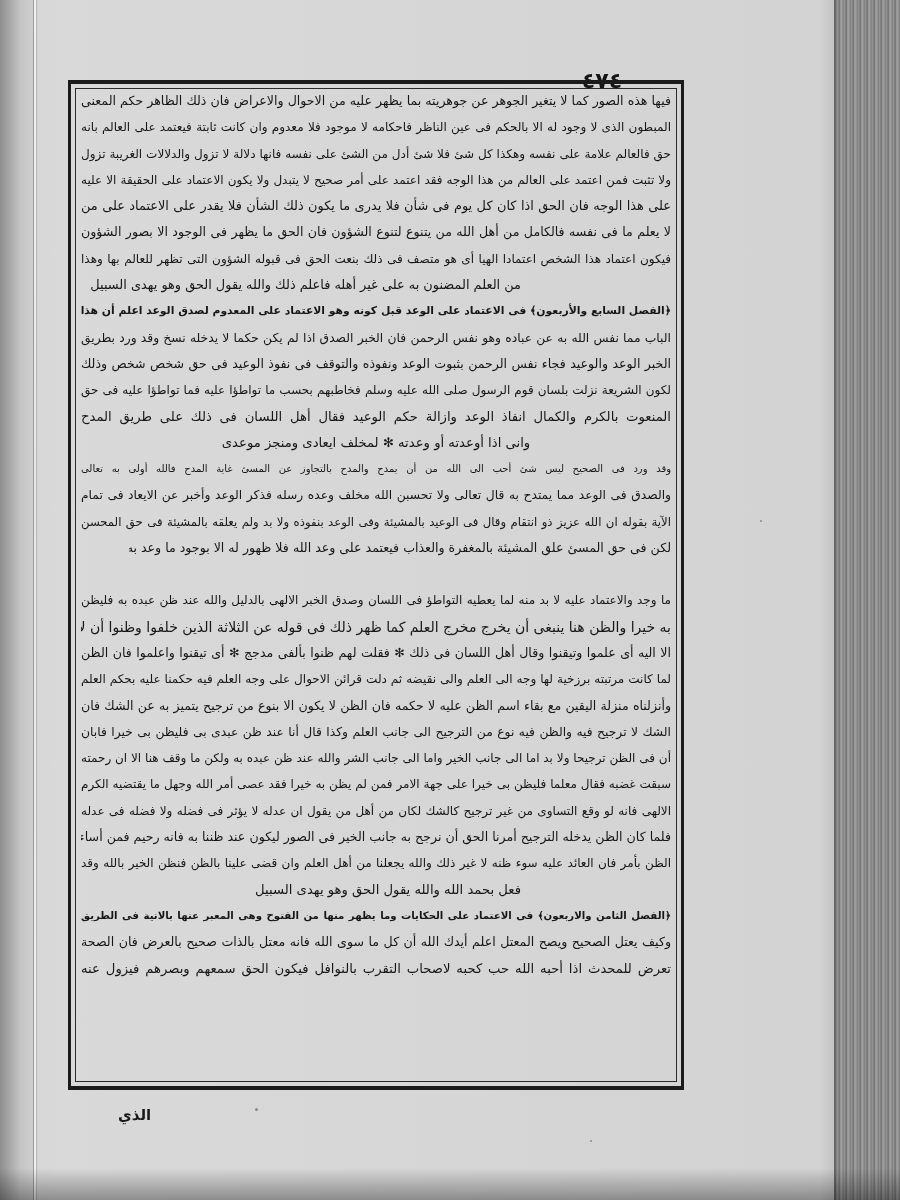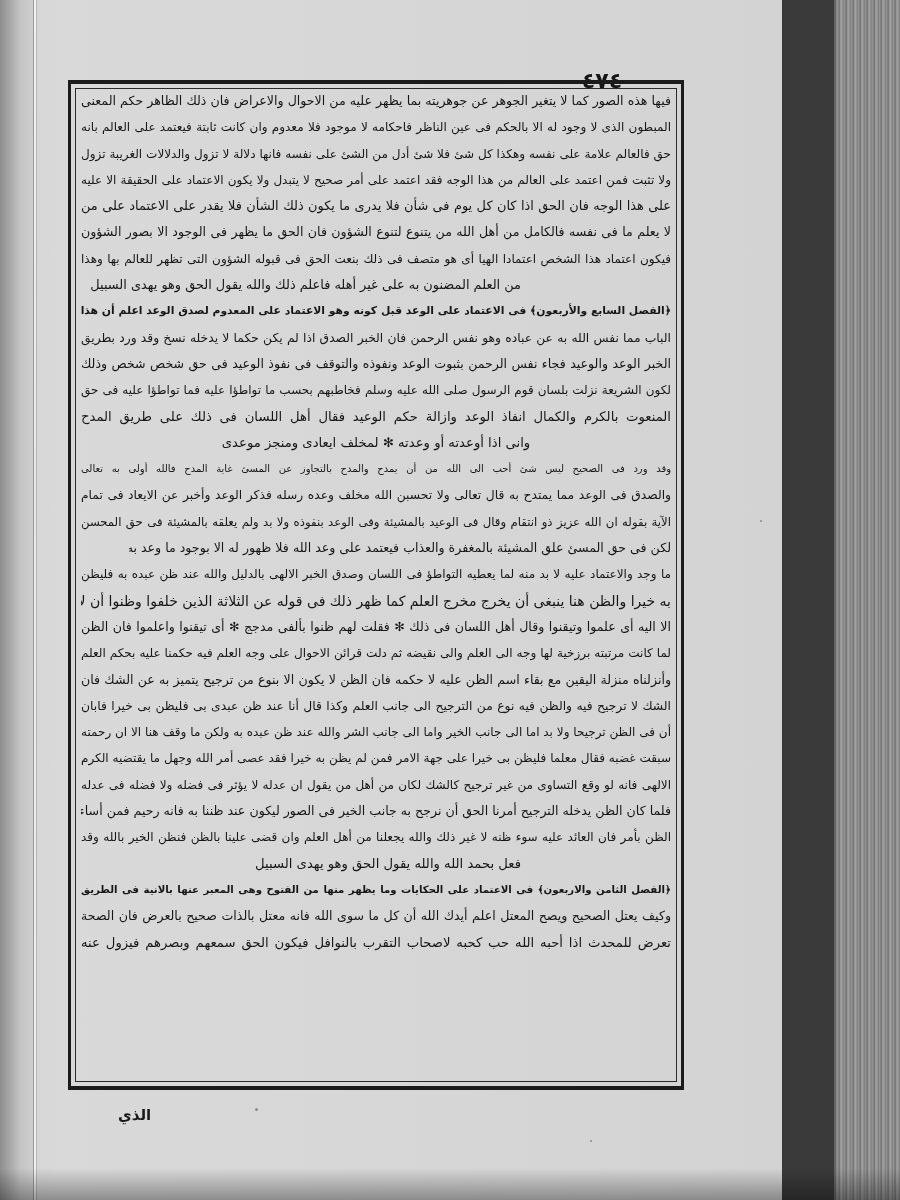--- a/index.html
+++ b/index.html
@@ -2,23 +2,22 @@
 <html><head>
 <meta charset="utf-8">
 <style>
   html, body { margin: 0; padding: 0; }
   body {
     width: 900px; height: 1200px; overflow: hidden; position: relative;
     background: #3a3a3a;
     font-family: "DejaVu Sans", sans-serif;
   }
   .scan {
-    position: absolute; left: 0; top: 0; width: 766px; height: 1200px;
+    position: absolute; left: 0; top: 0; width: 840px; height: 1200px;
     background: linear-gradient(90deg, #9d9d9d 0px, #c9c9c9 6px, #d6d6d6 30px, #d9d9d9 60px, #d3d3d3 820px, #bdbdbd 840px, #aaa 860px, #8a8a8a 900px);
-    padding-left: 16px;
   }
   
   .gutter-line {
     position: absolute; left: 34px; top: 0; width: 2px; height: 1200px;
     background: linear-gradient(180deg, #f2f2f2, #e8e8e8 40%, #f0f0f0);
     box-shadow: -1px 0 0 #9a9a9a, 1px 0 0 #b5b5b5;
   }
   .left-shadow {
     position: absolute; left: 0; top: 0; width: 34px; height: 1200px;
     background: linear-gradient(90deg, #8e8e8e, #c4c4c4 60%, #cfcfcf);
@@ -96,21 +95,21 @@
       <span class="line heading" style="font-size: 10.8px;">﴿الفصل السابع والأربعون﴾ فى الاعتماد على الوعد قبل كونه وهو الاعتماد على المعدوم لصدق الوعد اعلم أن هذا</span>
       <span class="line" style="font-size: 12.3px;">الباب مما نفس الله به عن عباده وهو نفس الرحمن فان الخبر الصدق اذا لم يكن حكما لا يدخله نسخ وقد ورد بطريق</span>
       <span class="line" style="font-size: 12.6px;">الخبر الوعد والوعيد فجاء نفس الرحمن بثبوت الوعد ونفوذه والتوقف فى نفوذ الوعيد فى حق شخص شخص وذلك</span>
       <span class="line" style="font-size: 12px;">لكون الشريعة نزلت بلسان قوم الرسول صلى الله عليه وسلم فخاطبهم بحسب ما تواطؤا عليه فما تواطؤا عليه فى حق</span>
       <span class="line" style="font-size: 13.2px;">المنعوت بالكرم والكمال انفاذ الوعد وازالة حكم الوعيد فقال أهل اللسان فى ذلك على طريق المدح</span>
       <span class="line center" style="font-size: 13.2px;">وانى اذا أوعدته أو وعدته ✻ لمخلف ايعادى ومنجز موعدى</span>
       <span class="line" style="font-size: 10px;">وقد ورد فى الصحيح ليس شئ أحب الى الله من أن يمدح والمدح بالتجاوز عن المسئ غاية المدح فالله أولى به تعالى</span>
       <span class="line" style="font-size: 12.3px;">والصدق فى الوعد مما يمتدح به قال تعالى ولا تحسبن الله مخلف وعده رسله فذكر الوعد وأخبر عن الايعاد فى تمام</span>
       <span class="line" style="font-size: 11.7px;">الآية بقوله ان الله عزيز ذو انتقام وقال فى الوعيد بالمشيئة وفى الوعد بنفوذه ولا بد ولم يعلقه بالمشيئة فى حق المحسن</span>
       <span class="line" style="font-size: 12.6px; margin-left: 48px;">لكن فى حق المسئ علق المشيئة بالمغفرة والعذاب فيعتمد على وعد الله فلا ظهور له الا بوجود ما وعد به وهو بعد</span>
-      <span class="line" style="font-size: 12px;">ما وجد والاعتماد عليه لا بد منه لما يعطيه التواطؤ فى اللسان وصدق الخبر الالهى بالدليل والله عند ظن عبده به فليظن</span>
+      <span class="line" style="font-size: 12px; margin-top: 26px;">ما وجد والاعتماد عليه لا بد منه لما يعطيه التواطؤ فى اللسان وصدق الخبر الالهى بالدليل والله عند ظن عبده به فليظن</span>
       <span class="line" style="font-size: 14px;">به خيرا والظن هنا ينبغى أن يخرج مخرج العلم كما ظهر ذلك فى قوله عن الثلاثة الذين خلفوا وظنوا أن لا ملجأ من الله</span>
       <span class="line" style="font-size: 12.6px;">الا اليه أى علموا وتيقنوا وقال أهل اللسان فى ذلك ✻ فقلت لهم ظنوا بألفى مدجج ✻ أى تيقنوا واعلموا فان الظن</span>
       <span class="line" style="font-size: 12px;">لما كانت مرتبته برزخية لها وجه الى العلم والى نقيضه ثم دلت قرائن الاحوال على وجه العلم فيه حكمنا عليه بحكم العلم</span>
       <span class="line" style="font-size: 12.6px;">وأنزلناه منزلة اليقين مع بقاء اسم الظن عليه لا حكمه فان الظن لا يكون الا بنوع من ترجيح يتميز به عن الشك فان</span>
       <span class="line" style="font-size: 12.3px;">الشك لا ترجيح فيه والظن فيه نوع من الترجيح الى جانب العلم وكذا قال أنا عند ظن عبدى بى فليظن بى خيرا فابان</span>
       <span class="line" style="font-size: 12px;">أن فى الظن ترجيحا ولا بد اما الى جانب الخير واما الى جانب الشر والله عند ظن عبده به ولكن ما وقف هنا الا ان رحمته</span>
       <span class="line" style="font-size: 12px;">سبقت غضبه فقال معلما فليظن بى خيرا على جهة الامر فمن لم يظن به خيرا فقد عصى أمر الله وجهل ما يقتضيه الكرم</span>
       <span class="line" style="font-size: 12px;">الالهى فانه لو وقع التساوى من غير ترجيح كالشك لكان من أهل من يقول ان عدله لا يؤثر فى فضله ولا فضله فى عدله</span>
       <span class="line" style="font-size: 12.6px;">فلما كان الظن يدخله الترجيح أمرنا الحق أن نرجح به جانب الخير فى الصور ليكون عند ظننا به فانه رحيم فمن أساء</span>
       <span class="line" style="font-size: 12px;">الظن بأمر فان العائد عليه سوء ظنه لا غير ذلك والله يجعلنا من أهل العلم وان قضى علينا بالظن فنظن الخير بالله وقد</span>

